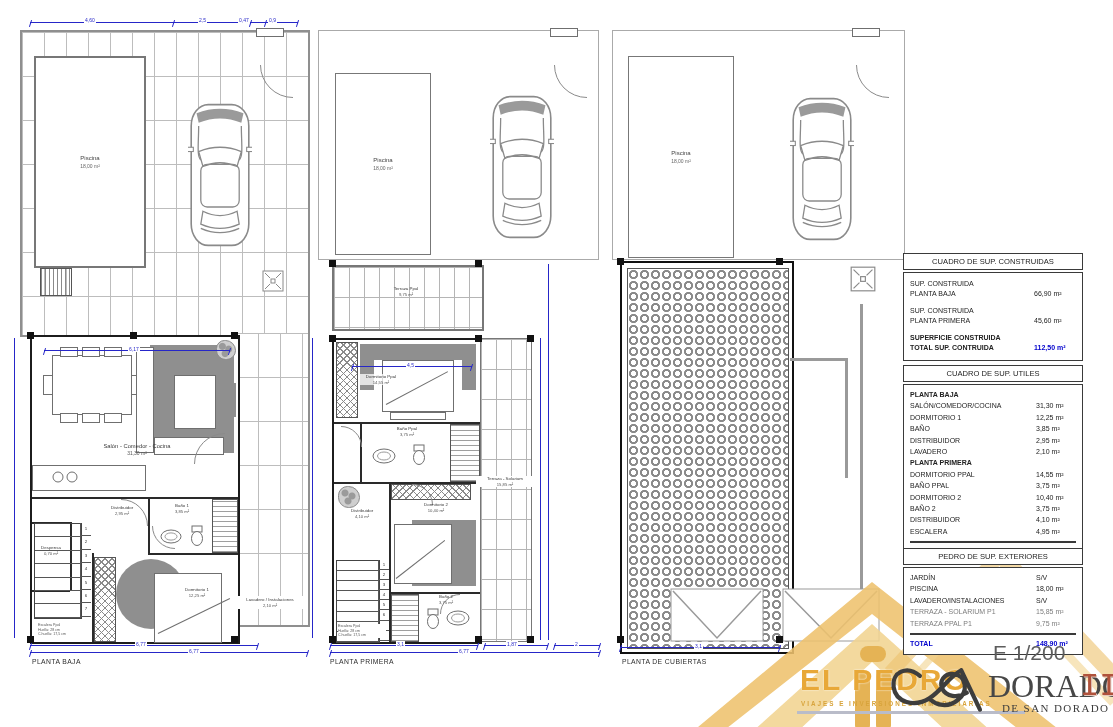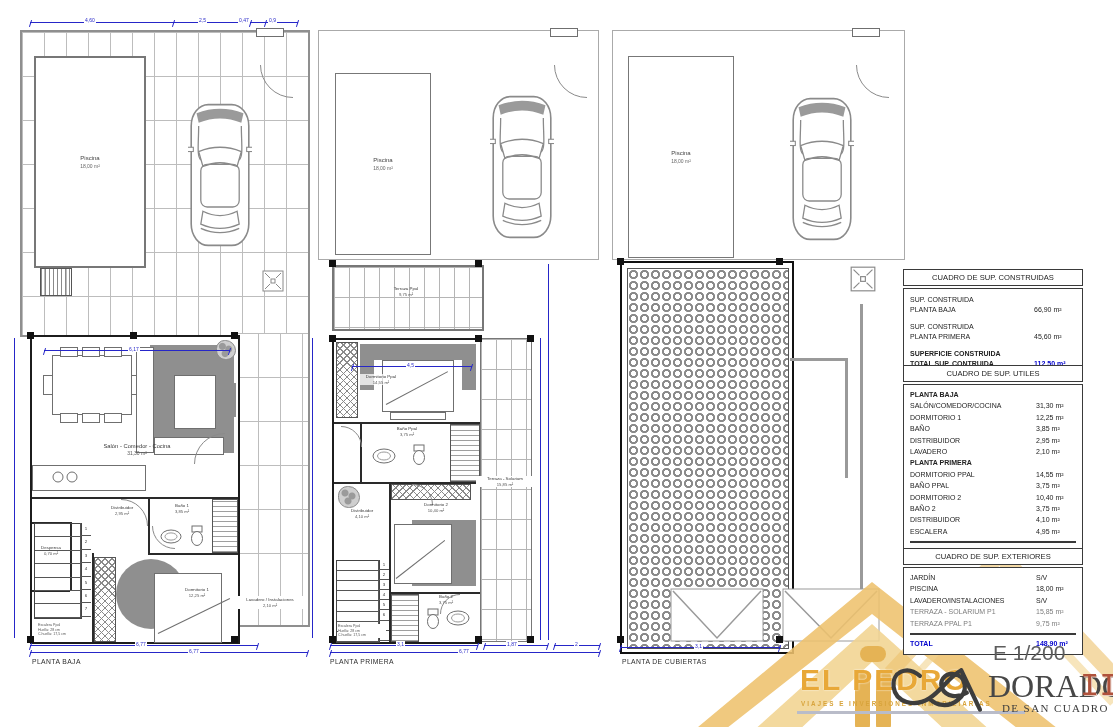--- a/index.html
+++ b/index.html
@@ -455,21 +455,21 @@
   <div class="col" style="left:5px;top:608px"></div>
   <div class="col" style="left:164px;top:608px"></div>
   <div class="dim" style="left:8px;top:619px;width:160px">
       <i style="left:0"></i>
       <i style="right:0"></i>
     </div>
   <div class="dlabel" style="left:82px;top:615px">3,1</div>
   <div class="plan-name" style="left:10px;top:630px">PLANTA DE CUBIERTAS</div>
 </div>
 
-<div class="stable" style="top:269px">
+<div class="stable" style="top:253px">
   <div class="thead">CUADRO DE SUP. CONSTRUIDAS</div>
   <div class="tbody" style="padding-top:6px">
     <div class="c2row">
       <div>SUP. CONSTRUIDA</div>
       <div class="vline">
           <span>PLANTA BAJA</span>
           <span class="v" style="width:42px">66,90 m²</span>
         </div>
     </div>
     <div class="c2row">
@@ -544,21 +544,21 @@
       </div>
     <div class="totline"></div>
     <div class="trow">
         <span class="blue">TOTAL</span>
         <span class="v blue">93,95 m²</span>
       </div>
   </div>
 </div>
 
 <div class="stable" style="top:548px">
-  <div class="thead">CUADRO DE SUP. EXTERIORES</div>
+  <div class="thead">PEDRO DE SUP. EXTERIORES</div>
   <div class="tbody">
     <div class="trow">
         <span>JARDÍN</span>
         <span class="v">S/V</span>
       </div>
     <div class="trow">
         <span>PISCINA</span>
         <span class="v">18,00 m²</span>
       </div>
     <div class="trow">
@@ -604,13 +604,13 @@
 
 <div class="eld-name" style="left:800px;top:663px">EL PEDRO</div>
 <div class="eld-tag" style="left:801px;top:700px">VIAJES E INVERSIONES INMOBILIARIAS</div>
 <div class="eld-bar" style="left:797px;top:711px"></div>
 
 <svg class="abs" style="left:888px;top:658px;z-index:7" width="122" height="62" viewBox="0 0 130 64">
   <path d="M34,18 C20,6 4,14 6,30 C8,46 28,52 44,42 C58,33 64,20 78,12 M44,42 C52,50 64,52 74,44 C86,35 84,18 70,16 C60,15 54,24 58,32 C62,40 74,42 84,36 M78,12 L98,54" fill="none" stroke="#3d3d3d" stroke-width="4.5" stroke-linecap="round"></path>
 </svg>
 <div class="altos-name" style="left:988px;top:668px">DORADO</div>
 <div class="altos-num" style="left:1080px;top:668px">II</div>
-<div class="altos-sub" style="left:1002px;top:702px">DE SAN CUADRO</div>
+<div class="altos-sub" style="left:1002px;top:702px">DE SAN DORADO</div>
 
 </body></html>

